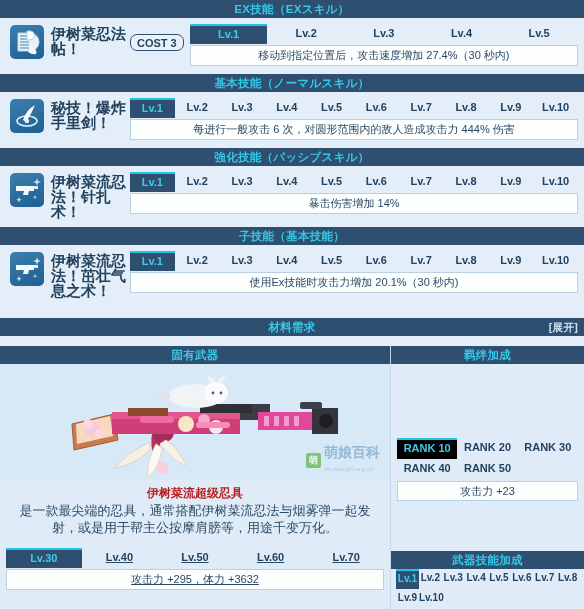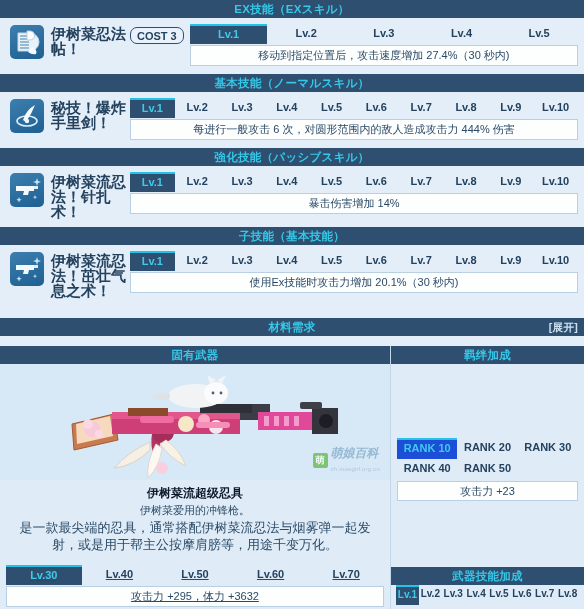--- a/index.html
+++ b/index.html
@@ -56,21 +56,21 @@
   .skill-name {
     flex: 0 0 86px;
     padding: 2px 4px 0 7px;
     font-size: 15px;
     font-weight: bold;
     color: #24425e;
     line-height: 15px;
   }
   .cost-badge {
     flex: 0 0 auto;
-    margin: 3px 6px 0 0;
+    margin: 10px 6px 0 0;
     border: 1.5px solid #2e4f70;
     border-radius: 7px;
     background: #e9f2fb;
     color: #24425e;
     font-weight: bold;
     font-size: 11px;
     padding: 1px 6px 2px;
     height: 17px;
     line-height: 14px;
     white-space: nowrap;
@@ -133,48 +133,48 @@
     width: 15px; height: 15px;
     background: #5fba4a;
     color: #fff;
     font-size: 9px;
     font-weight: bold;
     text-align: center;
     line-height: 15px;
     border-radius: 2px;
     margin-right: 3px;
   }
-  .wm-text { font-size: 12px; color: #7fa9c8; font-weight: bold; line-height: 10px; font-style: italic; }
+  .wm-text { font-size: 14px; color: #7fa9c8; font-weight: bold; line-height: 10px; }
   .wm-sub { font-size: 6px; color: #9cbcd4; letter-spacing: .2px; }
 
   .weapon-info {
     background: #dfecf8;
     text-align: center;
     padding: 4px 10px 8px;
   }
-  .weapon-title { font-size: 12px; font-weight: bold; color: #0f172a; line-height: 18px; }
+  .weapon-title { font-size: 12px; font-weight: bold; color: #b91c1c; line-height: 18px; }
   .weapon-sub { font-size: 11px; color: #2b4a66; line-height: 17px; }
   .weapon-desc { font-size: 13px; color: #2b4a66; line-height: 17px; }
 
   .weapon-lv { padding: 4px 6px 6px 6px; background: #dfecf8; text-decoration: underline; }
 
   .bond-pad { background: #dfecf8; height: 74px; }
   .bond-tabs { padding: 0 6px; }
   .rank-tabs { display: flex; flex-wrap: wrap; }
   .rank-tab {
     width: 33.333%;
     text-align: center;
     font-size: 11px;
     font-weight: bold;
     color: #24425e;
     line-height: 17px;
     padding: 1px 0 2px;
   }
   .rank-tab.active {
-    background: #1d4ed8;
+    background: #000000;
     color: #3ecbe9;
     border-top: 2px solid #23c3e7;
     padding-top: 0;
   }
   .right-body { background: #dfecf8; padding-bottom: 6px; }
   .wsk-tabs { display: flex; flex-wrap: wrap; padding: 0 5px; }
   .wsk-tab {
     width: 12.5%;
     text-align: center;
     font-size: 10px;
@@ -189,21 +189,21 @@
     border-top: 2px solid #23c3e7;
     padding-top: 0;
   }
   .small-desc {
     background: #fdfefe;
     border: 1px solid #b9cfe2;
     text-align: center;
     font-size: 11px;
     line-height: 18px;
     color: #2b4a66;
-    margin: 2px 6px 16px;
+    margin: 2px 6px 0;
     white-space: nowrap;
     overflow: hidden;
   }
   .spacer-fill { background: #dfecf8; }
 </style>
 </head>
 <body>
 
 <div class="page">
 
@@ -392,21 +392,20 @@
         <div class="wm">
           <span class="wm-badge">萌</span>
           <span>
             <span class="wm-text">萌娘百科</span><br>
             <span class="wm-sub">zh.moegirl.org.cn</span>
           </span>
         </div>
       </div>
       <div class="weapon-info">
         <div class="weapon-title">伊树菜流超级忍具</div>
-        <div class="weapon-sub">伊树菜爱用的冲锋枪。</div>
         <div class="weapon-desc">是一款最尖端的忍具，通常搭配伊树菜流忍法与烟雾弹一起发射，或是用于帮主公按摩肩膀等，用途千变万化。</div>
       </div>
       <div class="weapon-lv">
         <div class="lv-tabs tabs-5">
           <div class="lv-tab active">Lv.30</div>
           <div class="lv-tab">Lv.40</div>
           <div class="lv-tab">Lv.50</div>
           <div class="lv-tab">Lv.60</div>
           <div class="lv-tab">Lv.70</div>
         </div>

